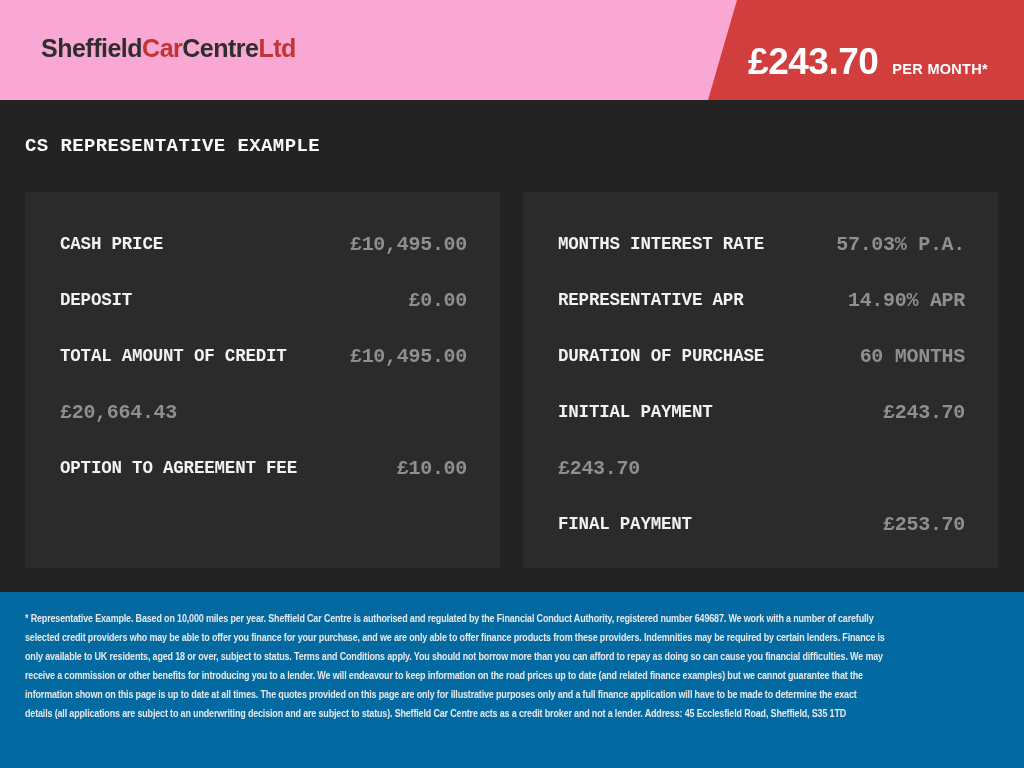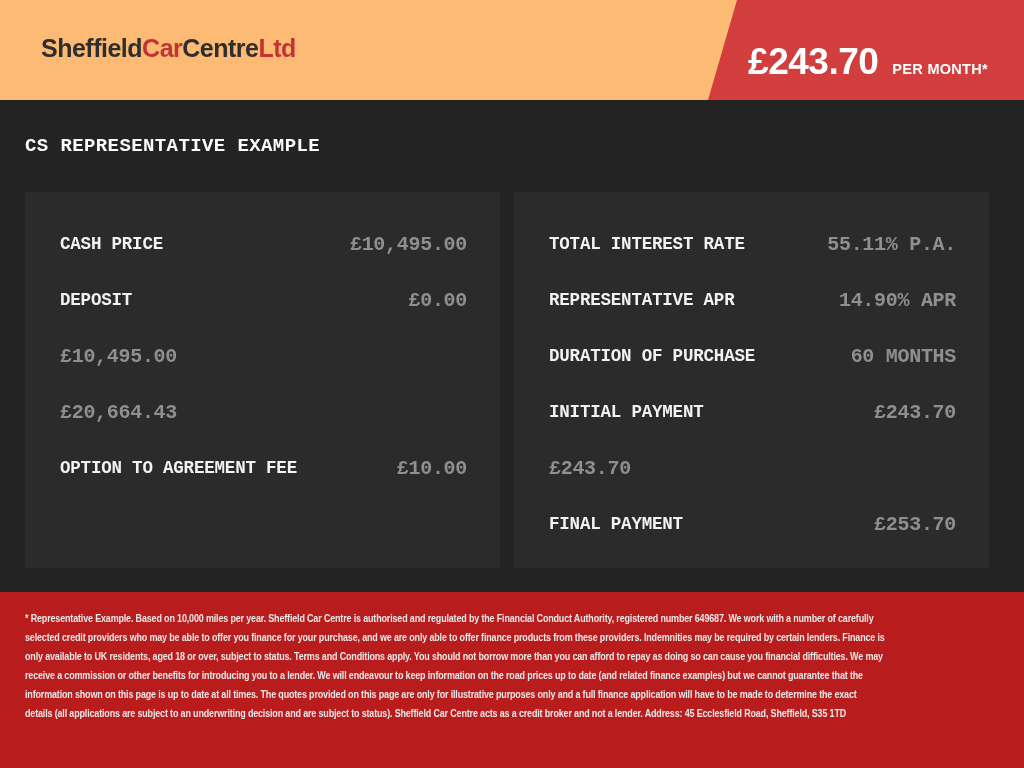--- a/index.html
+++ b/index.html
@@ -8,21 +8,21 @@
     background: #232323;
     font-family: "Liberation Sans", sans-serif;
     overflow: hidden;
     position: relative;
   }
 
   
   .header {
     position: absolute; top: 0; left: 0;
     width: 1024px; height: 100px;
-    background: #fdba74;
+    background: #f9a8d4;
   }
   .logo {
     position: absolute; left: 41px; top: 34px;
     font-size: 25px; font-weight: bold; letter-spacing: -0.5px;
     white-space: nowrap; cursor: pointer;
   }
   .logo .dark { color: #2e2e2e; }
   .logo .red  { color: #c23434; }
 
   .price-banner {
@@ -52,21 +52,21 @@
     background: #232323;
     font-family: Liberation Mono, monospace;
   }
   .page-heading {
     position: absolute; left: 25px; top: 35px;
     color: #fafafa; font-size: 19px; font-weight: bold;
     letter-spacing: 0.4px;
   }
   .panels {
     position: absolute; top: 92px; left: 25px;
-    width: 974px; display: flex; gap: 14px;
+    width: 974px; display: flex; gap: 23px;
   }
   .panel {
     width: 475px; height: 376px;
     background: #2b2b2b;
     box-sizing: border-box;
     padding: 24px 33px 16px 35px;
   }
   .finance-row {
     height: 56px;
     display: flex; align-items: center; justify-content: space-between;
@@ -77,21 +77,21 @@
   }
   .finance-value {
     color: #8f8f8f; font-size: 20px; font-weight: bold;
     letter-spacing: -0.3px; white-space: nowrap; text-align: right;
   }
 
   
   .footer {
     position: absolute; top: 592px; left: 0;
     width: 1024px; height: 176px;
-    background: #b91c1c;
+    background: #0369a1;
     box-sizing: border-box;
     padding: 17px 25px 0 25px;
   }
   .footer-line {
     color: #e8e8e8; font-size: 11.5px; font-weight: bold;
     letter-spacing: -0.2px; line-height: 19px;
     white-space: nowrap;
     transform: scaleX(0.78); transform-origin: 0 50%;
   }
 </style>
@@ -117,35 +117,36 @@
     <div class="panel">
       <div class="finance-row">
         <span class="finance-label">CASH PRICE</span>
         <span class="finance-value">£10,495.00</span>
       </div>
       <div class="finance-row">
         <span class="finance-label">DEPOSIT</span>
         <span class="finance-value">£0.00</span>
       </div>
       <div class="finance-row">
+        <span class="finance-label">TOTAL AMOUNT OF CREDIT</span>
         <span class="finance-value">£10,495.00</span>
       </div>
       <div class="finance-row">
         <span class="finance-value">£20,664.43</span>
       </div>
       <div class="finance-row">
         <span class="finance-label">OPTION TO AGREEMENT FEE</span>
         <span class="finance-value">£10.00</span>
       </div>
     </div>
 
     <div class="panel">
       <div class="finance-row">
-        <span class="finance-label">TOTAL INTEREST RATE</span>
-        <span class="finance-value">55.11% P.A.</span>
+        <span class="finance-label">MONTHS INTEREST RATE</span>
+        <span class="finance-value">57.03% P.A.</span>
       </div>
       <div class="finance-row">
         <span class="finance-label">REPRESENTATIVE APR</span>
         <span class="finance-value">14.90% APR</span>
       </div>
       <div class="finance-row">
         <span class="finance-label">DURATION OF PURCHASE</span>
         <span class="finance-value">60 MONTHS</span>
       </div>
       <div class="finance-row">

